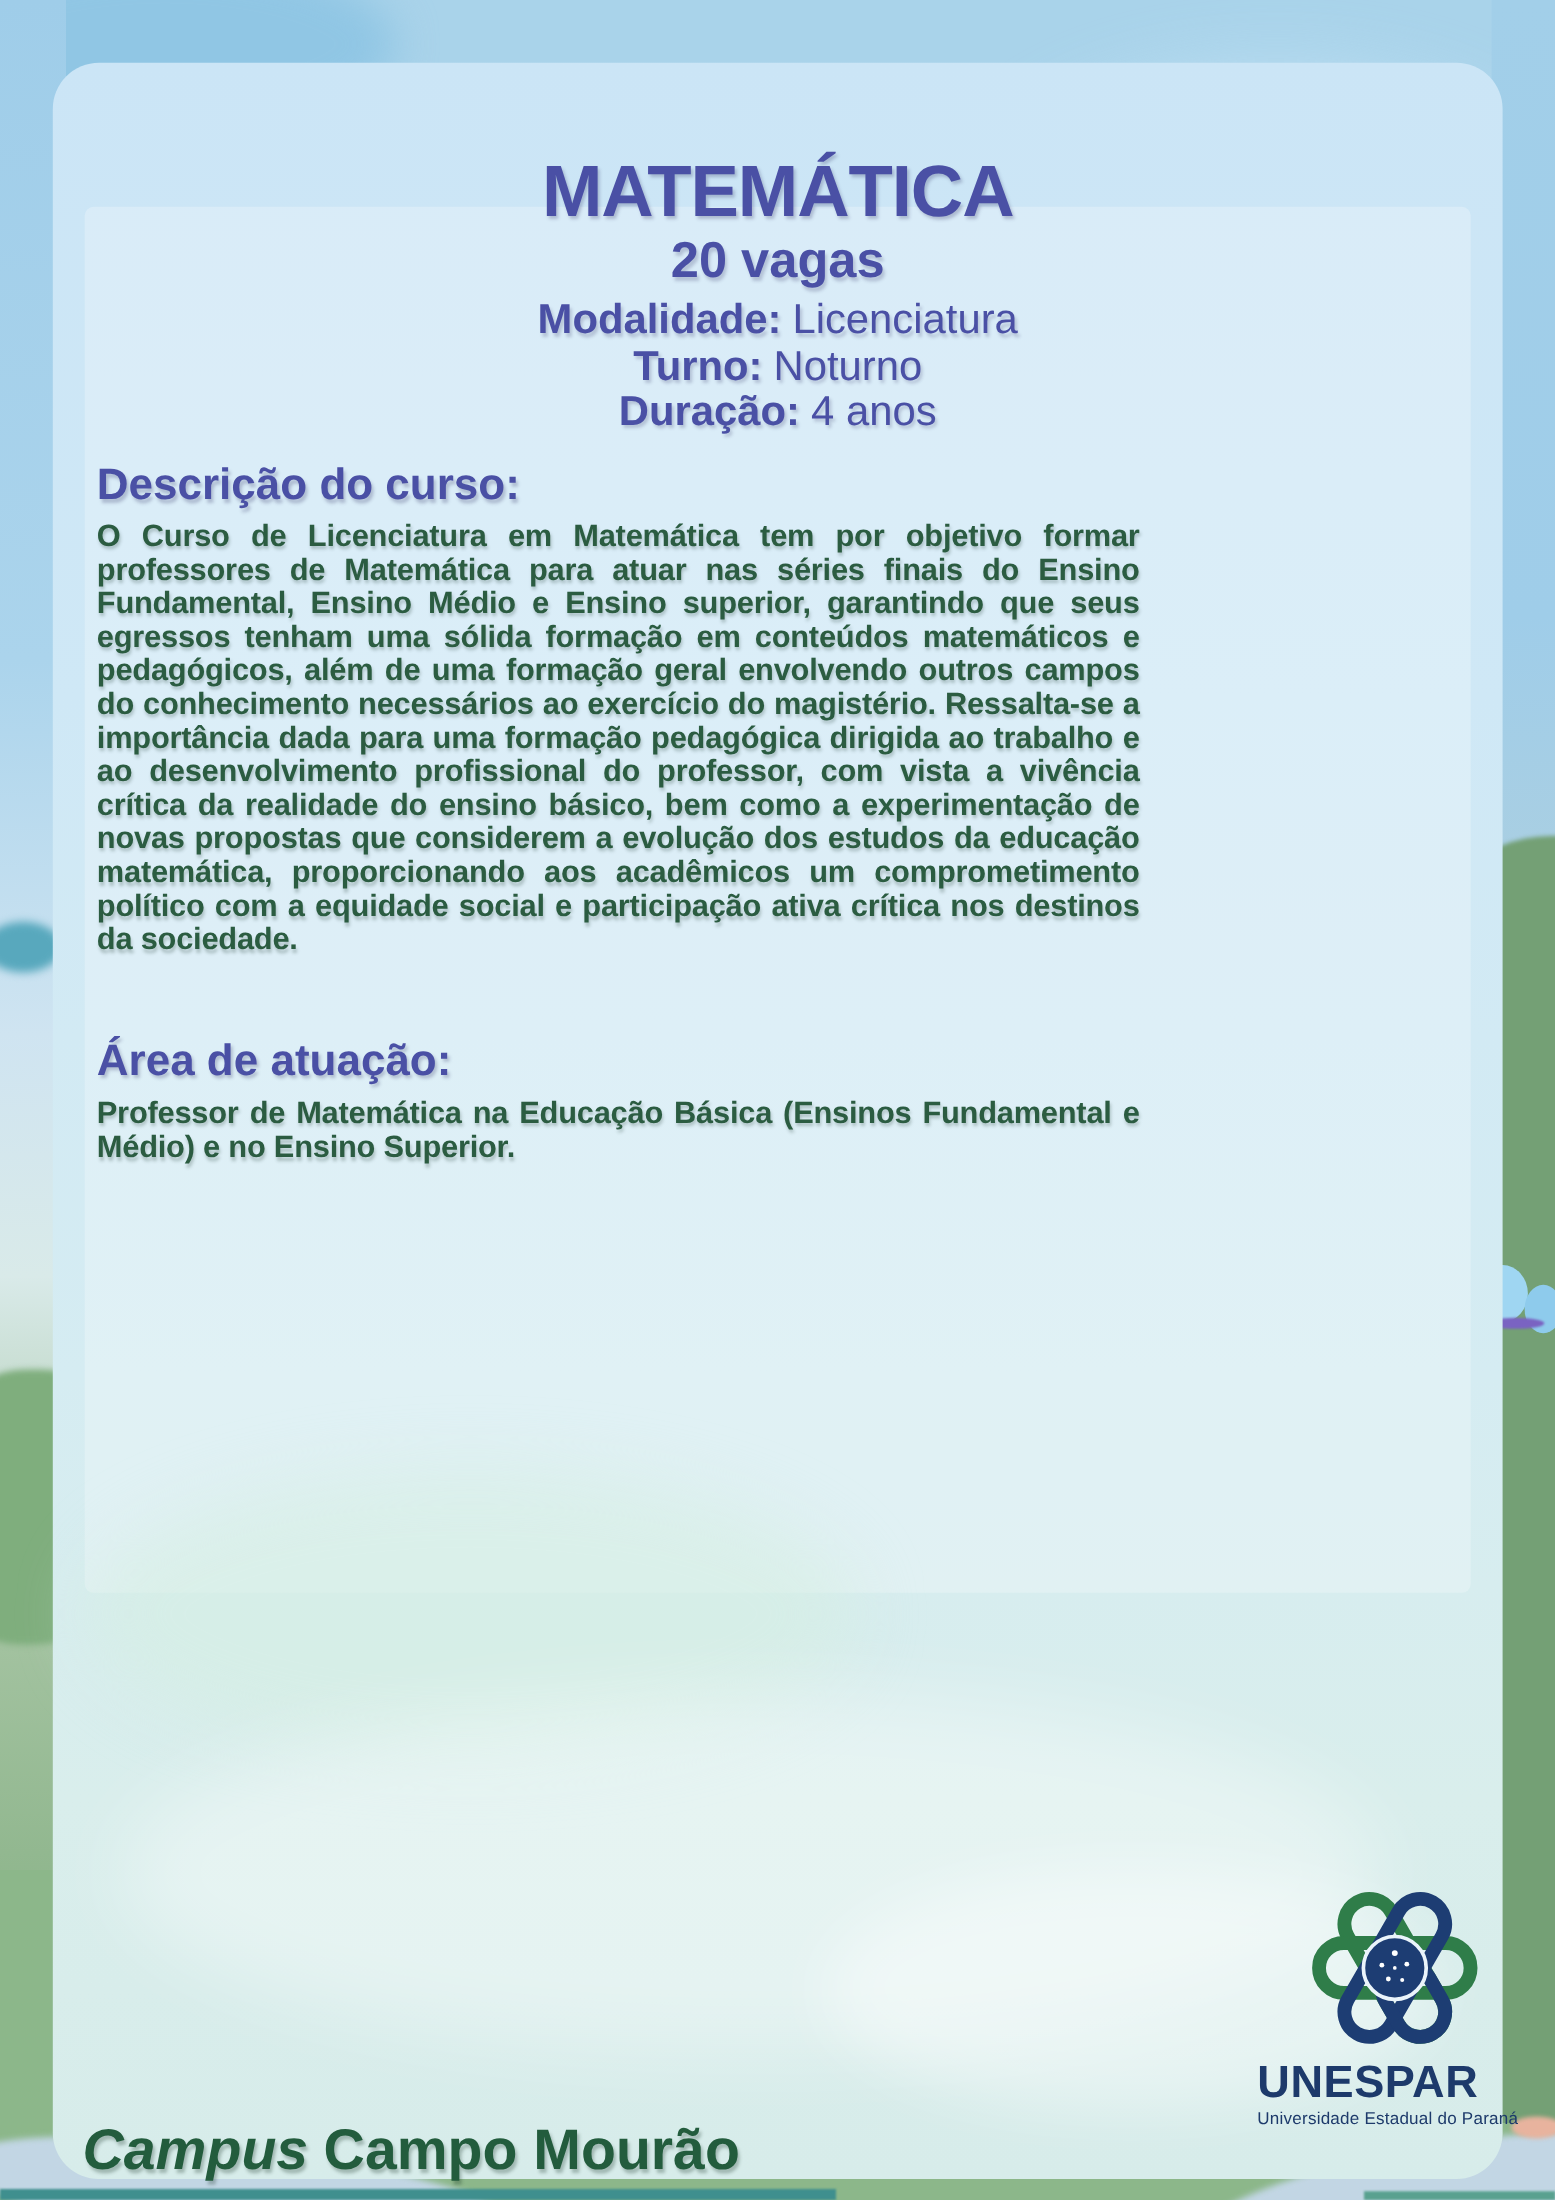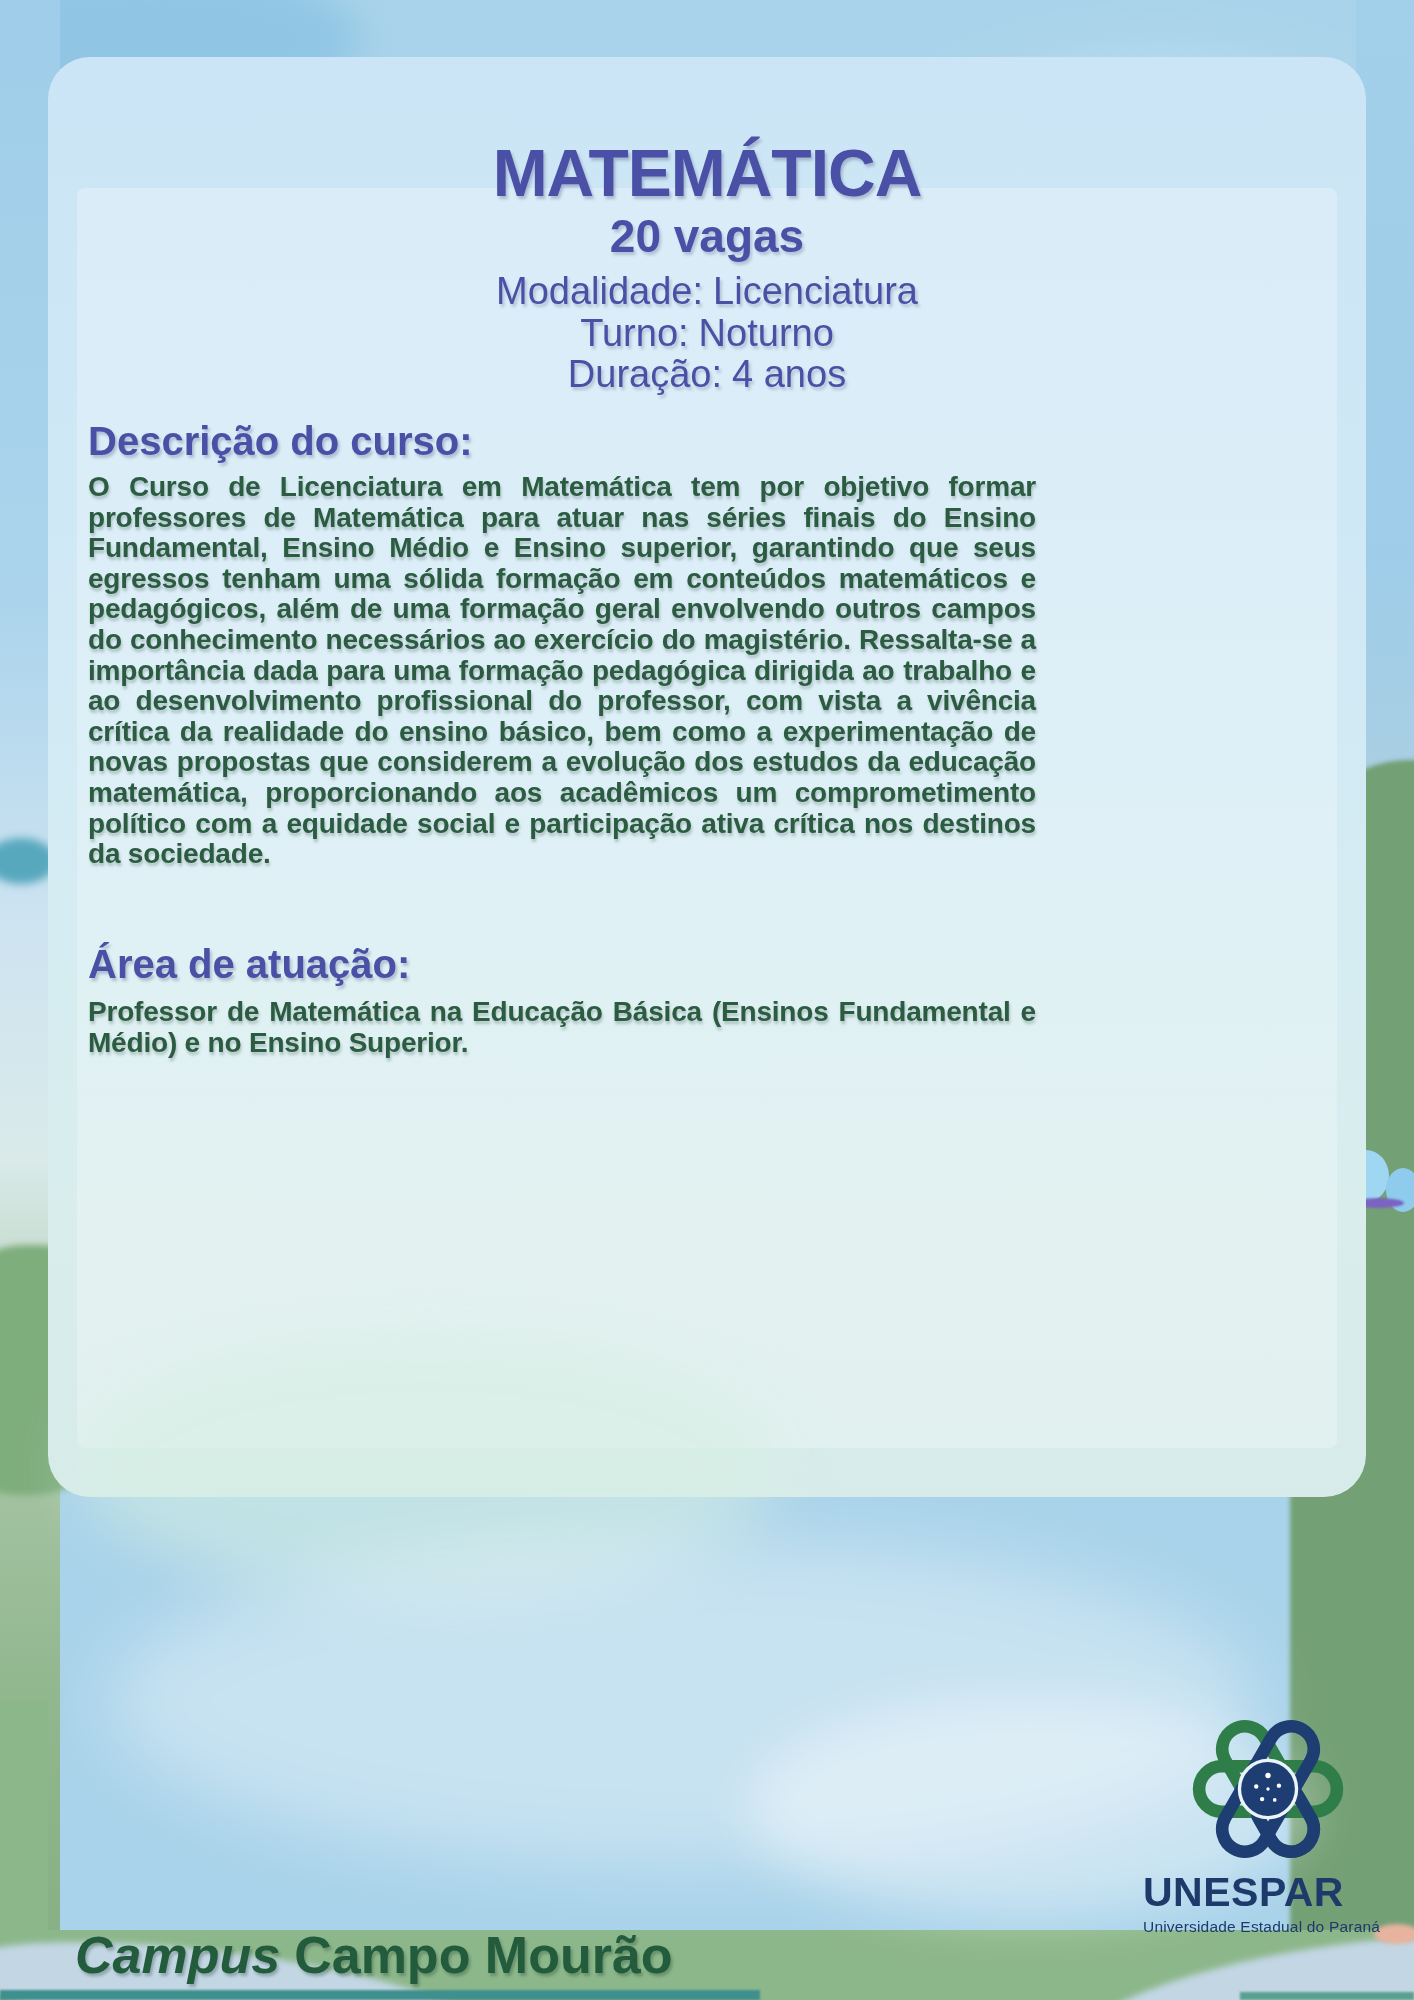--- a/index.html
+++ b/index.html
@@ -20,36 +20,36 @@
   .berry-violet{left:1352px;top:1198px;width:52px;height:10px;background:#7a63c2;border-radius:50%;filter:blur(1px);}
   .bottom-hills{left:0;top:1930px;width:1414px;height:70px;background:#8cb78a;}
   .hill-shade{left:0;top:1700px;width:48px;height:300px;background:#8cb78a;}
   .river-left{left:-40px;top:1952px;width:520px;height:90px;background:#c2d6e4;border-radius:50%;transform:rotate(7deg);filter:blur(3px);}
   .river-right{left:1080px;top:1948px;width:480px;height:110px;background:#c2d6e4;border-radius:50%;transform:rotate(-9deg);filter:blur(3px);}
   .teal-edge{left:0;top:1990px;width:760px;height:10px;background:#3f8f8e;filter:blur(1px);}
   .teal-edge2{left:1240px;top:1992px;width:174px;height:8px;background:#59a18f;filter:blur(1px);}
   .pink-patch{left:1374px;top:1924px;width:46px;height:20px;background:#e8b39e;border-radius:50%;filter:blur(2px);}
 
   
-  .panel{position:absolute;left:48px;top:57px;width:1318px;height:1440px;border-radius:42px;
+  .panel{position:absolute;left:48px;top:57px;width:1318px;height:1924px;border-radius:42px;
          background:linear-gradient(180deg,#cbe5f6 0%,#cfe8f6 30%,#d5ecf2 62%,#d9eeec 82%,#d7ecea 100%);}
   .inner-card{position:absolute;left:29px;top:131px;width:1260px;height:1260px;background:rgba(255,255,255,0.26);border-radius:8px;}
   .wash1{position:absolute;left:60px;top:1480px;width:1150px;height:330px;background:rgba(255,255,255,0.35);border-radius:50%;filter:blur(34px);}
   .wash2{position:absolute;left:30px;top:1280px;width:700px;height:260px;background:rgba(214,238,226,0.55);border-radius:50%;filter:blur(30px);}
   .wash3{position:absolute;left:700px;top:1640px;width:560px;height:220px;background:rgba(255,255,255,0.4);border-radius:50%;filter:blur(26px);}
 
   
   .purple{color:#4a50a5;}
   .title{position:absolute;left:0;top:78px;width:100%;text-align:center;font-size:66px;font-weight:bold;
          letter-spacing:-1px;text-shadow:2px 3px 3px rgba(40,40,90,0.25);}
   .vagas{position:absolute;left:0;top:152px;width:100%;text-align:center;font-size:46px;font-weight:bold;
          text-shadow:2px 3px 3px rgba(40,40,90,0.22);}
   .meta{position:absolute;left:0;width:100%;text-align:center;font-size:38px;
         text-shadow:2px 3px 3px rgba(40,40,90,0.22);}
-  .meta .lbl{font-weight:normal;margin-right:10px;}
+  .meta .lbl{font-weight:bold;margin-right:10px;}
   .meta .val{font-weight:500;}
   .meta-modalidade{top:213px;} .meta-turno{top:255px;} .meta-duracao{top:296px;}
 
   .section-heading{position:absolute;left:40px;font-size:40px;font-weight:bold;
         text-shadow:2px 3px 3px rgba(40,40,90,0.25);}
   .h-desc{top:362px;} .h-area{top:885px;}
 
   .green-body{position:absolute;left:40px;width:948px;color:#2b5c41;font-size:28px;font-weight:bold;
         line-height:30.6px;text-align:justify;letter-spacing:-0.2px;
         text-shadow:1px 3px 3px rgba(18,48,34,0.25);}

